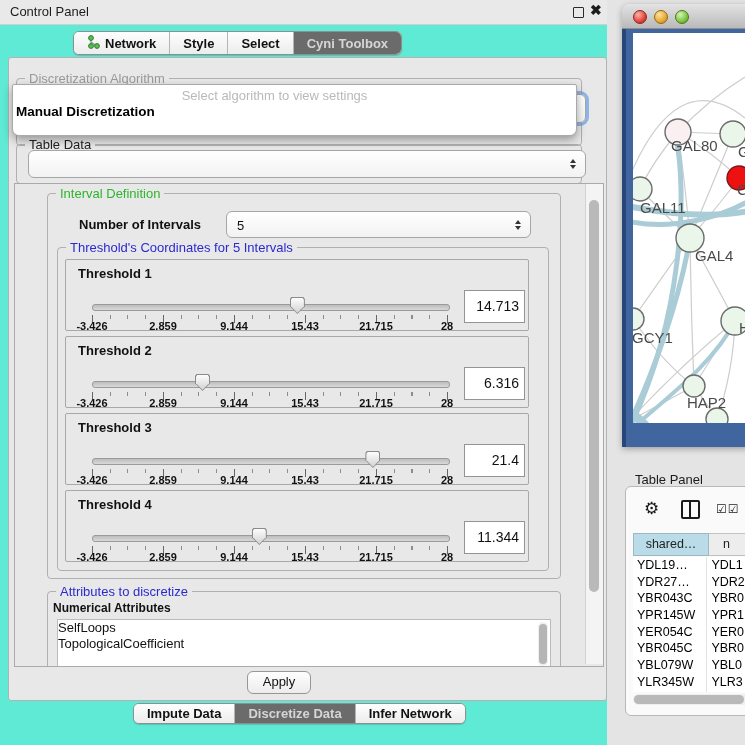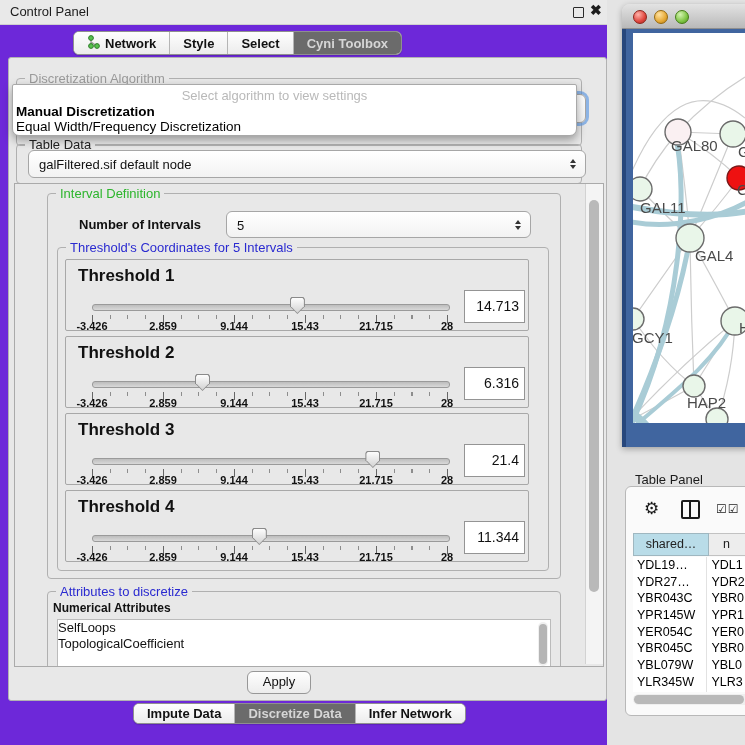--- a/index.html
+++ b/index.html
@@ -1,19 +1,19 @@
 <!DOCTYPE html>
 <html><head>
 <meta charset="utf-8">
 <style>
   html,body{margin:0;padding:0;background:#cfcfcf;}
   .app{position:relative;width:745px;height:745px;overflow:hidden;
        font-family:"Liberation Sans",sans-serif;background:#e4e4e4;
        -webkit-font-smoothing:antialiased;}
-  .left{position:absolute;left:0;top:0;width:612px;height:745px;background:#6d28d9;}
+  .left{position:absolute;left:0;top:0;width:612px;height:745px;background:#5eead4;}
   
   .titlebar{position:absolute;left:0;top:0;width:612px;height:24px;background:#e9e9e9;
             border-bottom:1px solid #cfcfcf;}
   .titlebar .t{position:absolute;left:10px;top:4px;font-size:13px;color:#1c1c1c;}
   .float-btn{position:absolute;left:573px;top:7px;width:9px;height:9px;border:1.5px solid #2a2a2a;border-radius:1px;}
   .close-btn{position:absolute;left:590px;top:2px;font-size:14px;color:#1c1c1c;font-weight:bold;}
   
   .seg{position:absolute;display:flex;height:22px;border:1px solid #8f8f8f;border-radius:6px;overflow:hidden;
        background:#fff;box-shadow:0 1px 1px rgba(0,0,0,.15);}
   .seg .tab{display:flex;align-items:center;gap:5px;padding:0 13px;font-size:13px;font-weight:600;color:#111;
@@ -38,21 +38,21 @@
          border-radius:2px 2px 7px 7px;box-shadow:0 4px 10px rgba(0,0,0,.35);z-index:60;}
   .popup .prompt{position:absolute;left:0;right:40px;top:3px;text-align:center;font-size:13px;color:#b9b9b9;}
   .popup .it1{position:absolute;left:3px;top:19px;font-size:13.5px;font-weight:bold;color:#000;}
   .popup .it2{position:absolute;left:3px;top:34px;font-size:13.5px;color:#000;}
   
   .viewport{position:absolute;left:14px;top:183px;width:588px;height:482px;border:1px solid #aaa;background:#e8e8e8;overflow:hidden;}
   .vsb{position:absolute;left:570px;top:0;width:17px;height:480px;background:#f4f4f4;border-left:1px solid #d2d2d2;}
   .vsb .th{position:absolute;left:3px;top:16px;width:10px;height:392px;background:#b9b9b9;border-radius:6px;}
   
   .thr-row{position:relative;width:462px;height:70px;border:1px solid #a8a8a8;border-radius:2px;margin-bottom:5px;background:#e8e8e8;}
-  .thr-row .tl{position:absolute;left:12px;top:6px;font-size:17px;font-weight:bold;color:#111;}
+  .thr-row .tl{position:absolute;left:12px;top:6px;font-size:13px;font-weight:bold;color:#111;}
   .track{position:absolute;left:26px;top:44px;width:356px;height:5px;border:1px solid #9a9a9a;border-radius:3px;
          background:linear-gradient(#bdbdbd,#d9d9d9);}
   .thumb{position:absolute;top:37px;width:15px;height:17px;margin-left:-7px;
          clip-path:polygon(10% 0,90% 0,100% 12%,100% 55%,50% 100%,0 55%,0 12%);background:#8a8a8a;z-index:3;}
   .thumb::before{content:"";position:absolute;inset:1px;clip-path:polygon(10% 0,90% 0,100% 12%,100% 55%,50% 100%,0 55%,0 12%);
          background:linear-gradient(#fdfdfd,#d2d2d2);}
   .ticks-major{position:absolute;left:26px;top:55px;width:357px;height:8px;
          background:repeating-linear-gradient(to right,#666 0 1px,transparent 1px 71px);}
   .ticks-minor{position:absolute;left:26px;top:55px;width:357px;height:4px;
          background:repeating-linear-gradient(to right,#8d8d8d 0 1px,transparent 1px 17.75px);}
@@ -146,21 +146,20 @@
       <span class="stepper">
           <span class="arr-up"></span>
           <span class="arr-dn"></span>
         </span>
     </div>
 
     <div class="group" style="left:16px;top:144px;width:564px;height:38px;">
       <span class="gtitle" style="color:#222;">Table Data</span>
     </div>
     <div class="combo" style="left:28px;top:150px;width:556px;height:26px;">
-      <span class="cv">galFiltered.sif default node</span>
       <span class="stepper">
           <span class="arr-up"></span>
           <span class="arr-dn"></span>
         </span>
     </div>
 
     <div class="viewport" style="position:absolute;">
 
       <div class="group" style="left:32px;top:9px;width:512px;height:384px;">
         <span class="gtitle" style="color:#2db52d;">Interval Definition</span>
@@ -426,16 +425,15 @@
 
     </div>
     <div class="hsb">
         <div class="th"></div>
       </div>
   </div>
 
   <div class="popup">
     <div class="prompt">Select algorithm to view settings</div>
     <div class="it1">Manual Discretization</div>
-    <div class="it2">Equal Width/Frequency Discretization</div>
   </div>
 
 </div>
 
 </body></html>

